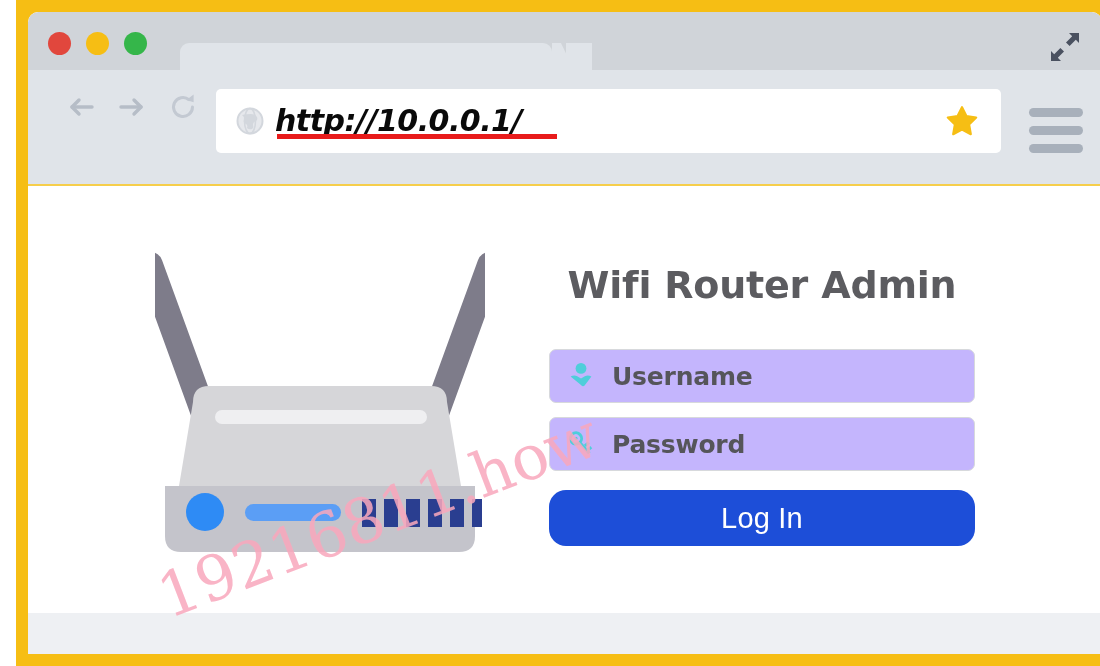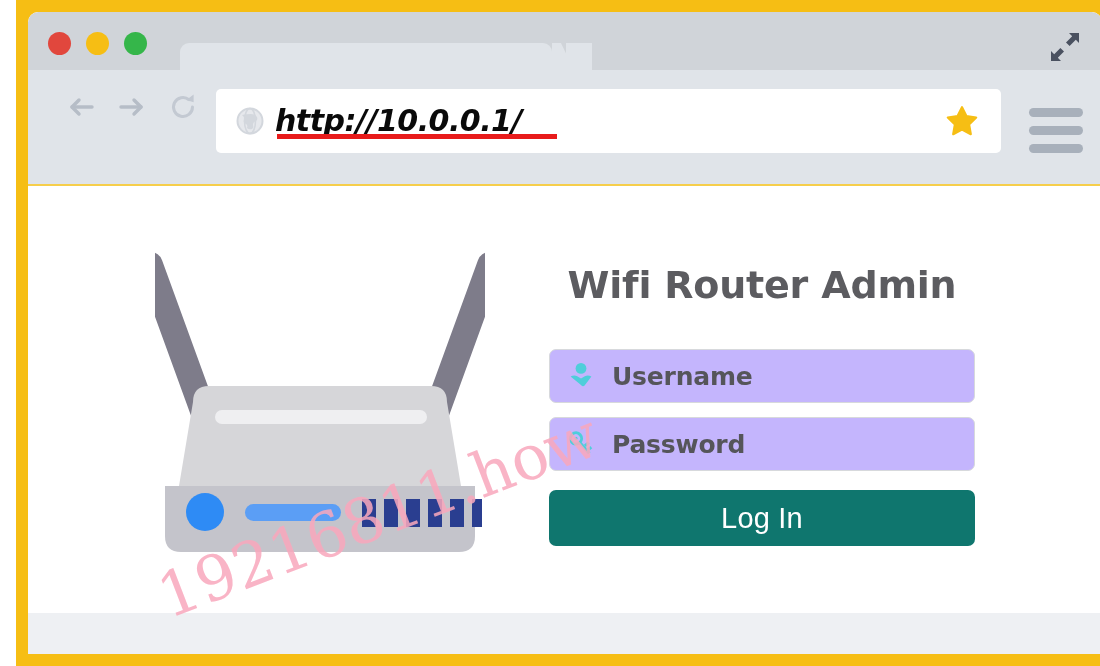--- a/index.html
+++ b/index.html
@@ -268,22 +268,22 @@
     margin-left: 17px;
     font-family: "DejaVu Sans", sans-serif;
     font-weight: bold;
     font-size: 25px;
     color: #55555A;
     letter-spacing: -0.2px;
   }
   .login-button {
     height: 56px;
     border: none;
-    border-radius: 7px;
-    background: #0f766e;
+    border-radius: 17px;
+    background: #1d4ed8;
     color: #FFFFFF;
     font-family: "Liberation Sans", sans-serif;
     font-size: 29px;
     width: 100%;
     cursor: pointer;
     margin-top: 5px;
     letter-spacing: 0.2px;
   }
 
   

